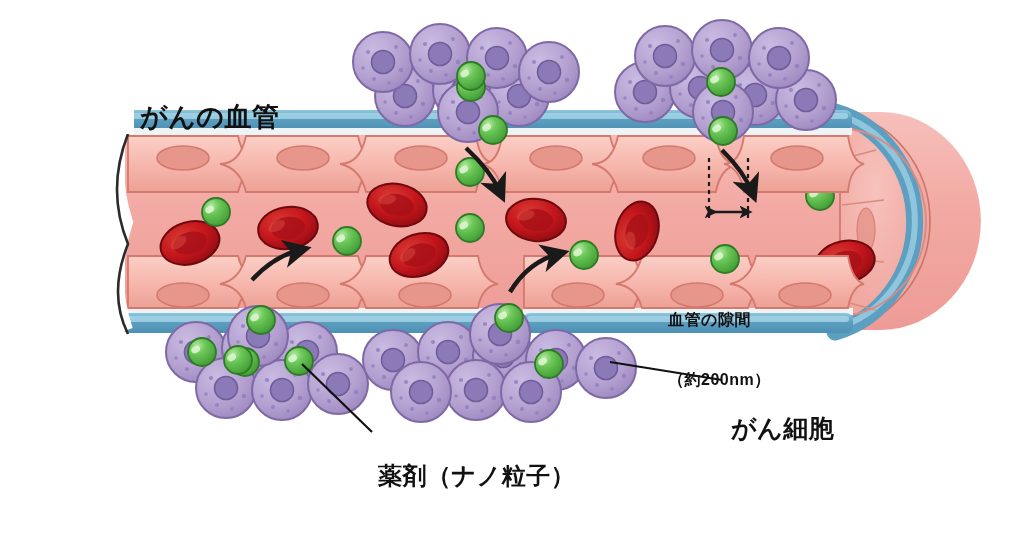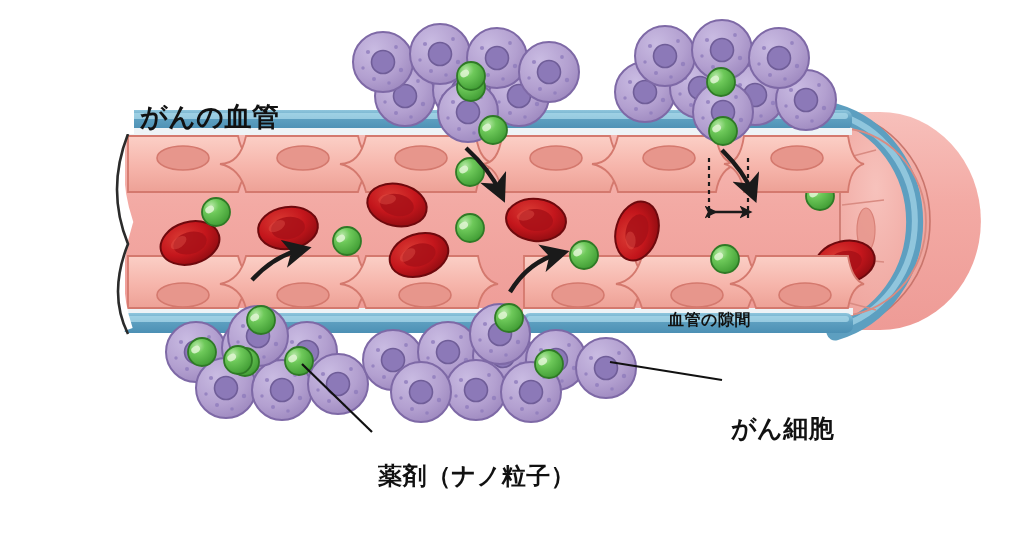--- a/index.html
+++ b/index.html
@@ -258,20 +258,21 @@
   <g stroke="#111" stroke-width="2.2" fill="none">
     <line x1="302" y1="364" x2="372" y2="432"></line>
     <line x1="610" y1="362" x2="722" y2="380"></line>
   </g>
 </svg>
 
 <div class="lbl" id="title-label">がんの血管</div>
 
 <div class="lbl" id="gap-label">
   <div>血管の隙間</div>
+  <div>（約200nm）</div>
 </div>
 
 <div class="lbl" id="cancer-label">がん細胞</div>
 
 <div class="lbl" id="drug-label">薬剤（ナノ粒子）</div>
 
 
 </div>
 
 </body></html>

